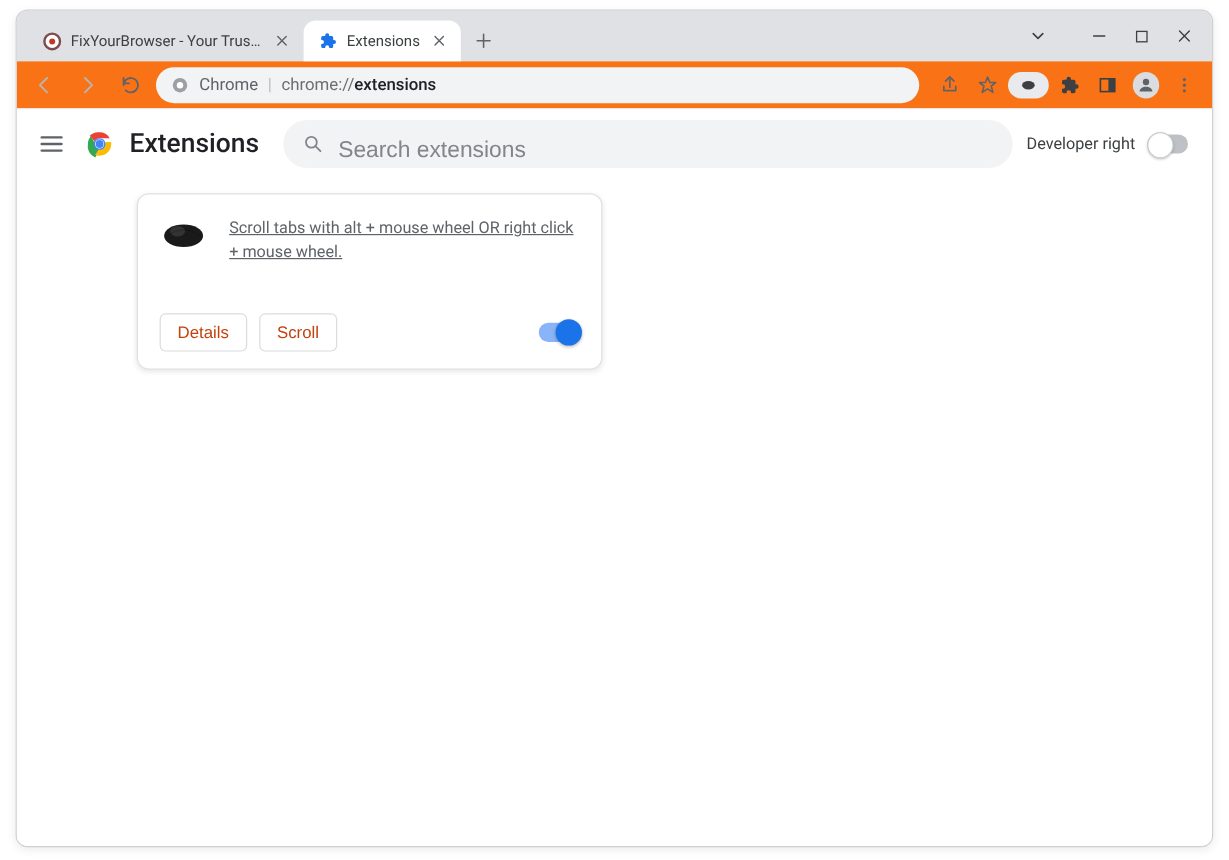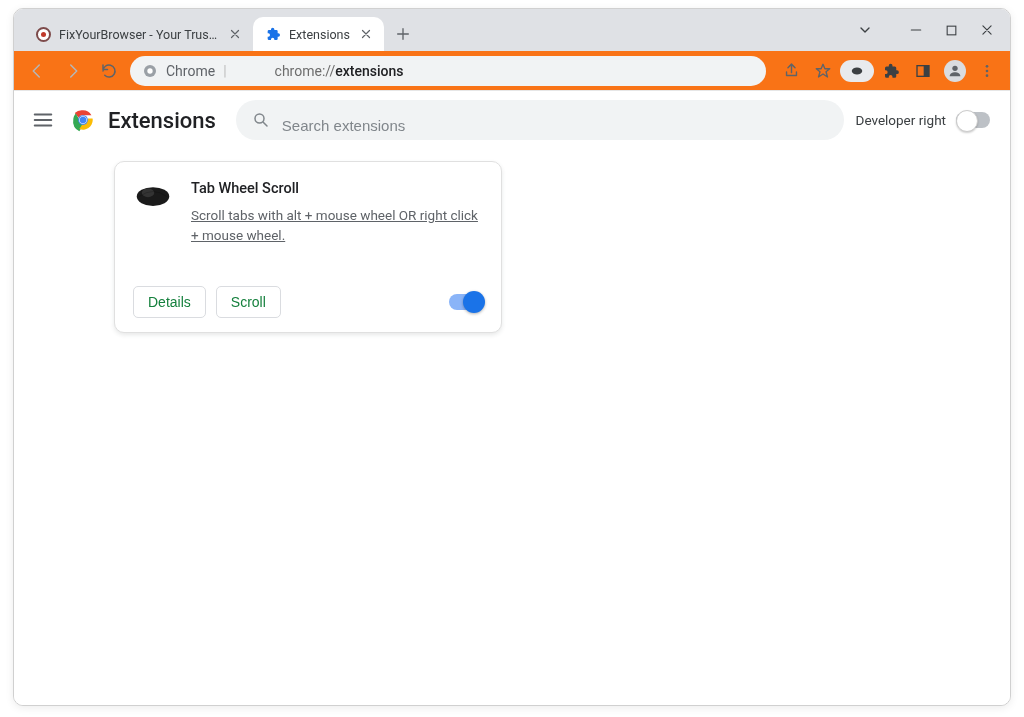--- a/index.html
+++ b/index.html
@@ -89,21 +89,21 @@
   }
   .tb-icon.disabled { color:#b6b6b6; }
   .omnibox {
     flex: 1; height: 30px; background:#f1f3f4; border-radius:15px;
     display:flex; align-items:center; padding: 0 12px; gap:8px;
     font-size: 14px; color:#5f6368;
   }
   .omnibox .chrome-label { color:#5f6368; }
   .omnibox .sep { color:#bdbdbd; }
   .omnibox .url-bold { color:#202124; font-weight:500;}
-  .omnibox .url-light { color:#6d6d6d;margin-left:40px;}
+  .omnibox .url-light { color:#6d6d6d;}
   .toolbar-right { display:flex; align-items:center; gap:2px; padding-left:4px;}
   .pill {
     background:#e8eaed; border-radius:14px; padding:4px 8px; display:flex;align-items:center;
   }
   .avatar-circle {
     width:22px;height:22px;border-radius:50%;background:#dadce0;display:flex;align-items:center;justify-content:center;color:#5f6368;
   }
   
   .page {
     flex:1; background:#fff; overflow:auto;
@@ -118,21 +118,21 @@
   .chrome-logo svg { width:26px; height:26px; }
   .page-title {
     font-size: 22px; font-weight:500; color:#202124; margin-right:8px;
   }
   .search-wrap {
     flex:1; max-width: 610px; height: 40px; background:#f1f3f4;
     border-radius: 22px; display:flex; align-items:center; padding:0 16px;
     gap:12px; color:#757575;
   }
   .search-wrap input {
-    border:none; background:transparent; outline:none; font-size:15px; color:#1d4ed8; flex:1;margin-top:11px;
+    border:none; background:transparent; outline:none; font-size:19px; color:#1d4ed8; flex:1;margin-top:11px;
   }
   .search-wrap input::placeholder{ color:#80868b; }
   .dev-mode {
     display:flex; align-items:center; gap:10px; font-size:13.5px; color:#3c4043; margin-left:auto; padding-right:6px;
   }
   .toggle-dev {
     width:34px;height:16px;background:#bdc1c6;border-radius:10px;position:relative;
   }
   .toggle-dev::after{
     content:"";position:absolute;left:0;top:-2px;width:20px;height:20px;border-radius:50%;
@@ -150,21 +150,21 @@
   .ext-icon {
     width: 40px; height:28px; margin-top:4px;
   }
   .ext-icon svg { width:40px; }
   .ext-title { font-size:14.5px; font-weight:500; color:#202124; margin-bottom:8px;}
   .ext-desc { font-size:13.5px; color:#5f6368; line-height:1.5;text-decoration:underline; }
   .card-bottom {
     display:flex; align-items:center; gap:10px; margin-top:40px;
   }
   .btn {
-    border:1px solid #dadce0; background:#fff; color:#15803d;
+    border:1px solid #dadce0; background:#fff; color:#c2410c;
     font-size:14px; padding: 7px 14px; border-radius:5px; cursor:pointer;
     font-weight:500;
   }
   .toggle-on {
     margin-left:auto; width:34px;height:16px;background:#8ab4f8;border-radius:10px;position:relative;
   }
   .toggle-on::after{
     content:"";position:absolute;right:-2px;top:-3px;width:22px;height:22px;border-radius:50%;
     background:#1a73e8;box-shadow:0 1px 3px rgba(0,0,0,0.3);
   }
@@ -339,21 +339,20 @@
       <div class="card">
         <div class="card-top">
           <div class="ext-icon">
             <svg viewBox="0 0 64 40">
                 <ellipse cx="32" cy="20" rx="26" ry="15" fill="#1a1a1a"></ellipse>
                 <ellipse cx="24" cy="14" rx="10" ry="7" fill="#333"></ellipse>
                 <path d="M10 20 Q32 4 54 20" stroke="#000" stroke-width="1" fill="none" opacity="0.3"></path>
               </svg>
           </div>
           <div>
-            <div class="ext-title">Tab Wheel Scroll</div>
             <div class="ext-desc">Scroll tabs with alt + mouse wheel OR right click + mouse wheel.</div>
           </div>
         </div>
         <div class="card-bottom">
           <button class="btn">Details</button>
           <button class="btn">Scroll</button>
           <div class="toggle-on"></div>
         </div>
       </div>
     </div>

